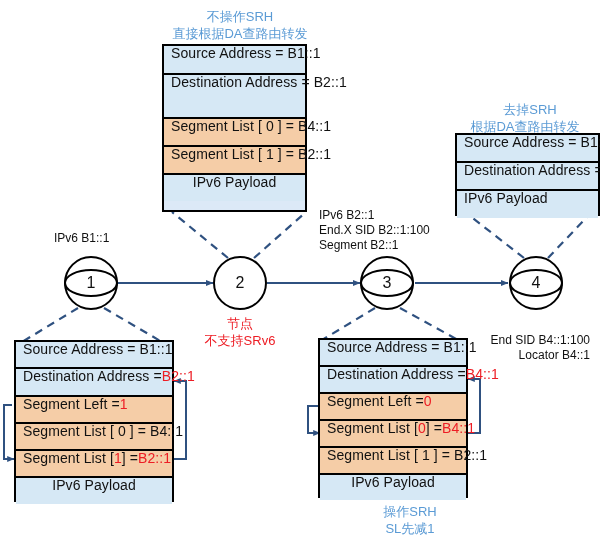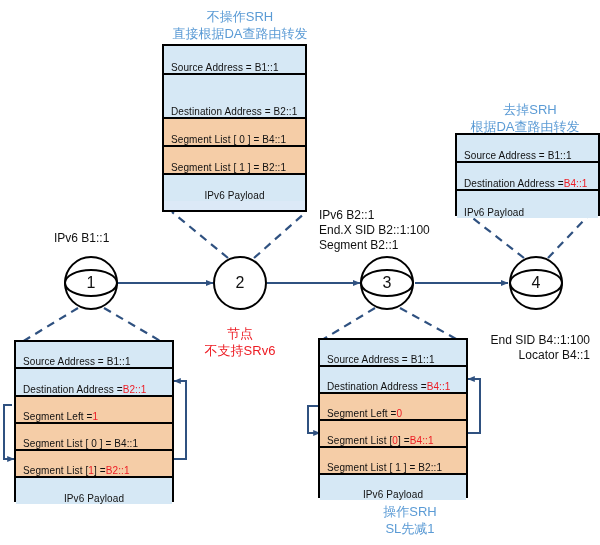--- a/index.html
+++ b/index.html
@@ -31,25 +31,25 @@
   
   .packet {
     position: absolute;
     border: 2px solid #000000;
     box-sizing: border-box;
     background: #DCE9F7;
   }
   .prow {
     border-bottom: 2px solid #000000;
     box-sizing: border-box;
-    font-size: 10px;
+    font-size: 14px;
     color: #111111;
     line-height: 1;
     display: flex;
-    align-items: flex-end;
+    align-items: flex-start;
     padding-left: 7px;
     white-space: nowrap;
     letter-spacing: 0.1px;
   }
   .prow:last-child { border-bottom: none; }
   .prow.blue { background: #D6E8F5; }
   .prow.tan  { background: #F5CDA7; }
   .prow.center { justify-content: center; padding-left: 0; }
   .hl { color: #ED1C24; }
 
@@ -78,21 +78,21 @@
   }
   .lbl.r { text-align: right; }
   .ann {
     position: absolute;
     font-size: 13px;
     line-height: 17px;
     text-align: center;
     white-space: nowrap;
   }
   .ann.blue { color: #5B9BD5; }
-  .ann.red  { color: #ED1C24; margin-top: 10px; }
+  .ann.red  { color: #ED1C24; }
 </style>
 </head>
 <body>
 
 <div class="stage">
 
   <svg class="wires" viewBox="0 0 600 545" xmlns="http://www.w3.org/2000/svg">
     <defs>
       <marker id="arw" markerWidth="9" markerHeight="9" refX="7.5" refY="3.2" orient="auto" markerUnits="userSpaceOnUse">
         <path d="M0,0 L8,3.2 L0,6.4 z" fill="#2F5180"></path>

